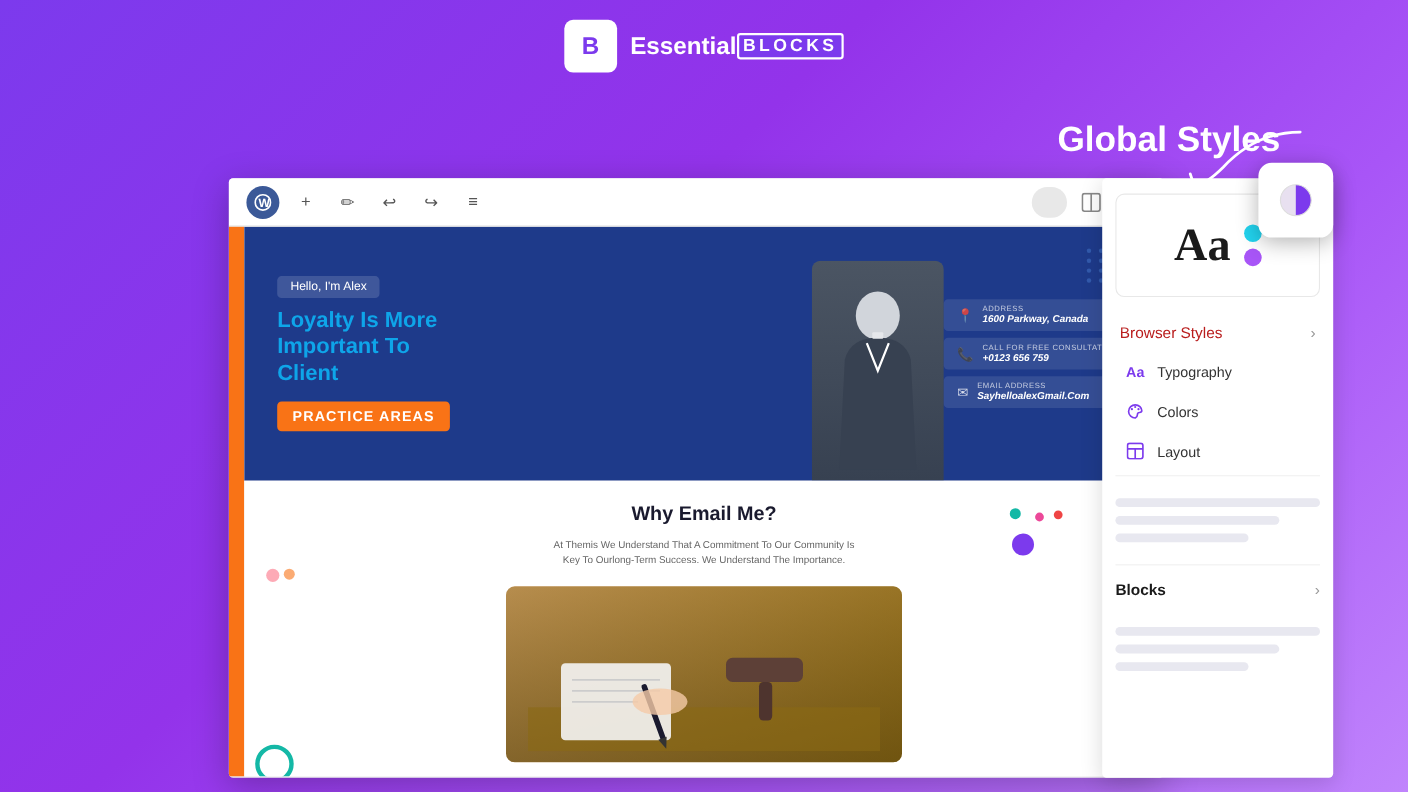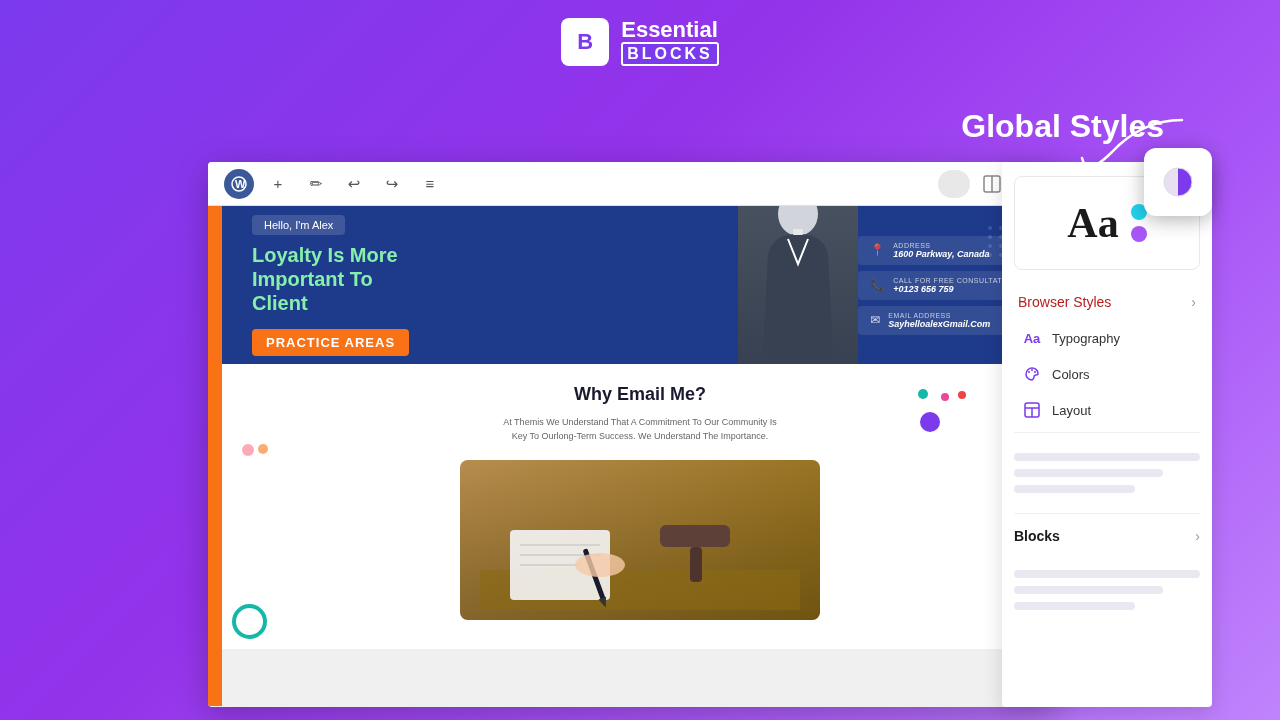--- a/index.html
+++ b/index.html
@@ -33,21 +33,20 @@
       border-radius: 8px;
       display: flex;
       align-items: center;
       justify-content: center;
       font-weight: 900;
       font-size: 22px;
       color: #7c3aed;
     }
     .logo-text {
       display: flex;
-      flex-direction: column;
     }
     .logo-text-essential {
       color: white;
       font-size: 22px;
       font-weight: 700;
       line-height: 1.1;
     }
     .logo-text-blocks {
       background: #7c3aed;
       color: white;
@@ -158,42 +157,42 @@
 
     
     .preview-content {
       flex: 1;
       overflow: hidden;
     }
 
     
     .hero-section {
       background: #1e3a8a;
-      height: 158px;
+      height: 231px;
       position: relative;
       display: flex;
       align-items: center;
       padding: 0 30px;
       overflow: hidden;
     }
     .hero-left {
       flex: 1;
       z-index: 2;
     }
     .hero-hello {
       background: rgba(255,255,255,0.15);
       color: white;
       display: inline-block;
       padding: 4px 12px;
       border-radius: 4px;
       font-size: 11px;
       margin-bottom: 8px;
     }
     .hero-title {
-      color: #86efac;
+      color: #0ea5e9;
       font-size: 20px;
       font-weight: 800;
       line-height: 1.2;
       margin-bottom: 14px;
     }
     .hero-cta {
       background: #f97316;
       color: white;
       padding: 6px 14px;
       border-radius: 4px;

